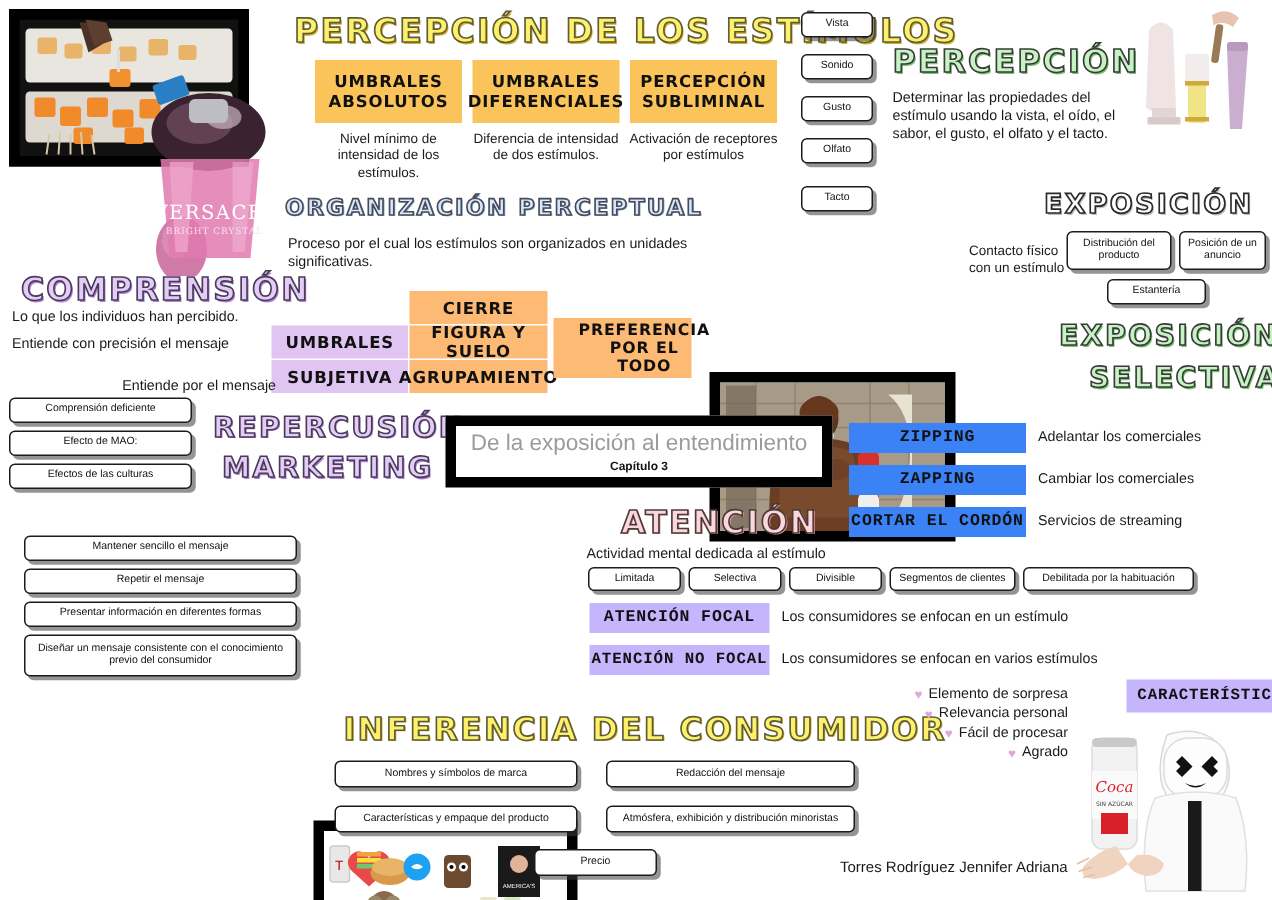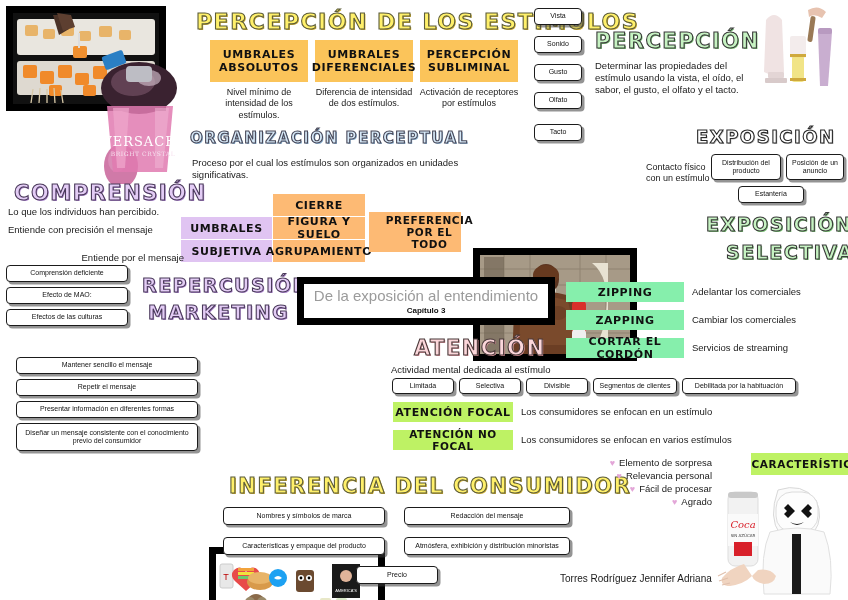--- a/index.html
+++ b/index.html
@@ -27,22 +27,22 @@
     font-family:"DejaVu Sans",sans-serif;
     font-weight:bold;
     color:#111;
     display:flex;align-items:center;justify-content:center;
     text-align:center;
     letter-spacing:.6px;
   }
   .chip-amber{background:#FBC45A;}
   .chip-blue{background:#fdba74;}
   .chip-purple{background:#E0C4F2;}
-  .chip-green{background:#86efac;}
-  .chip-pink{background:#bef264;}
+  .chip-green{background:#3b82f6;font-family:Liberation Mono, monospace;}
+  .chip-pink{background:#c4b5fd;font-family:Liberation Mono, monospace;}
 
   
   .body{font-family:"Liberation Sans",sans-serif;color:#1a1a1a;line-height:1.25;}
 
   
   .bx{
     border:1.6px solid #1b1b1b;
     border-radius:4px;
     background:#fff;
     box-shadow:2.5px 2.5px 0 rgba(60,60,60,.55);

